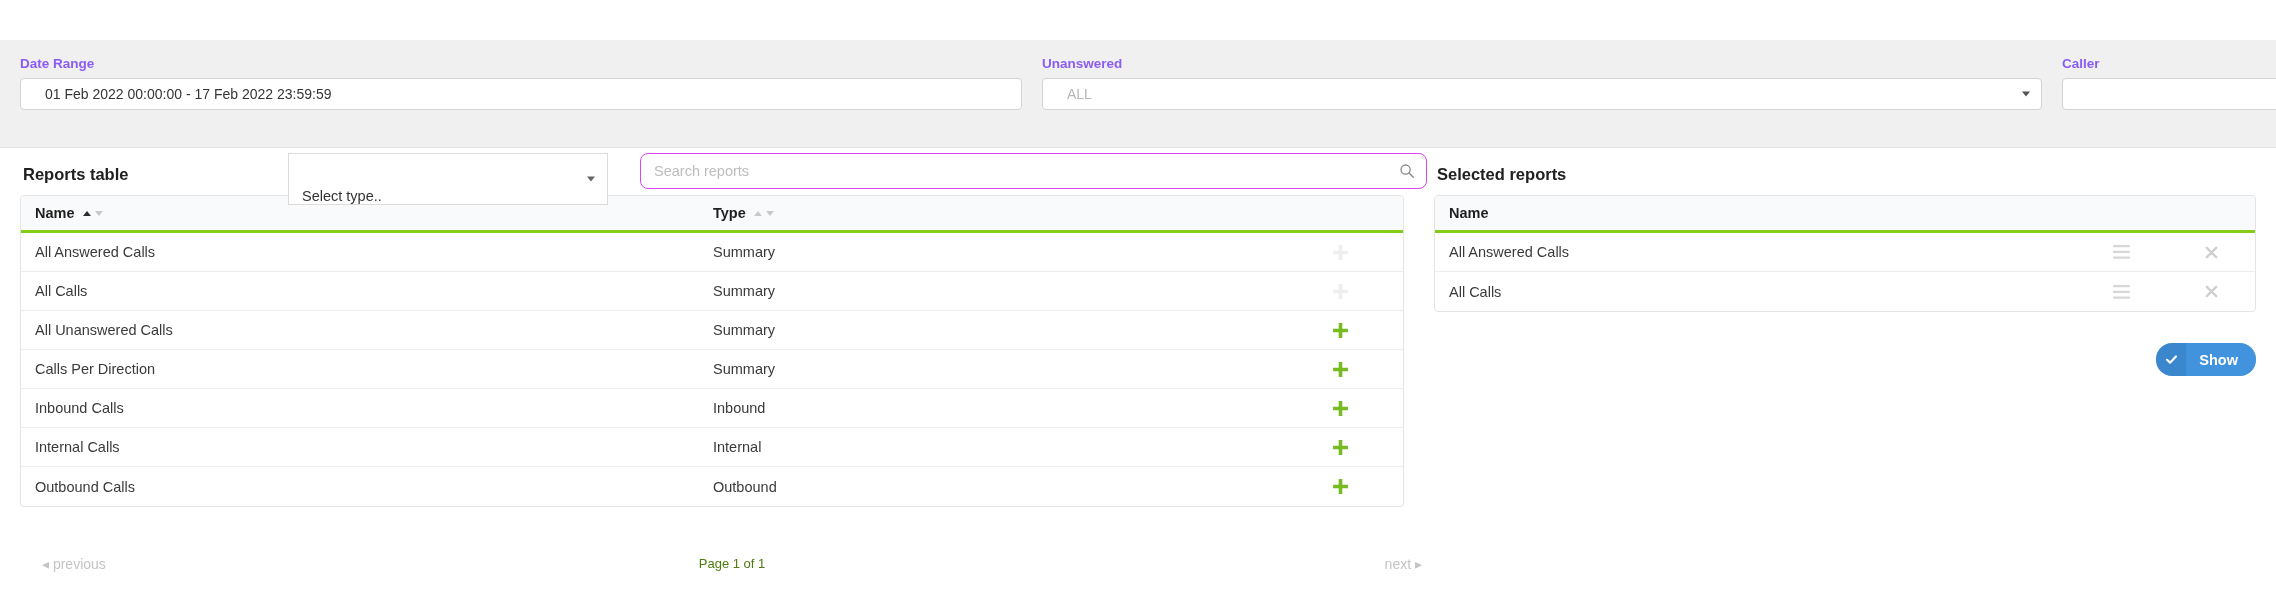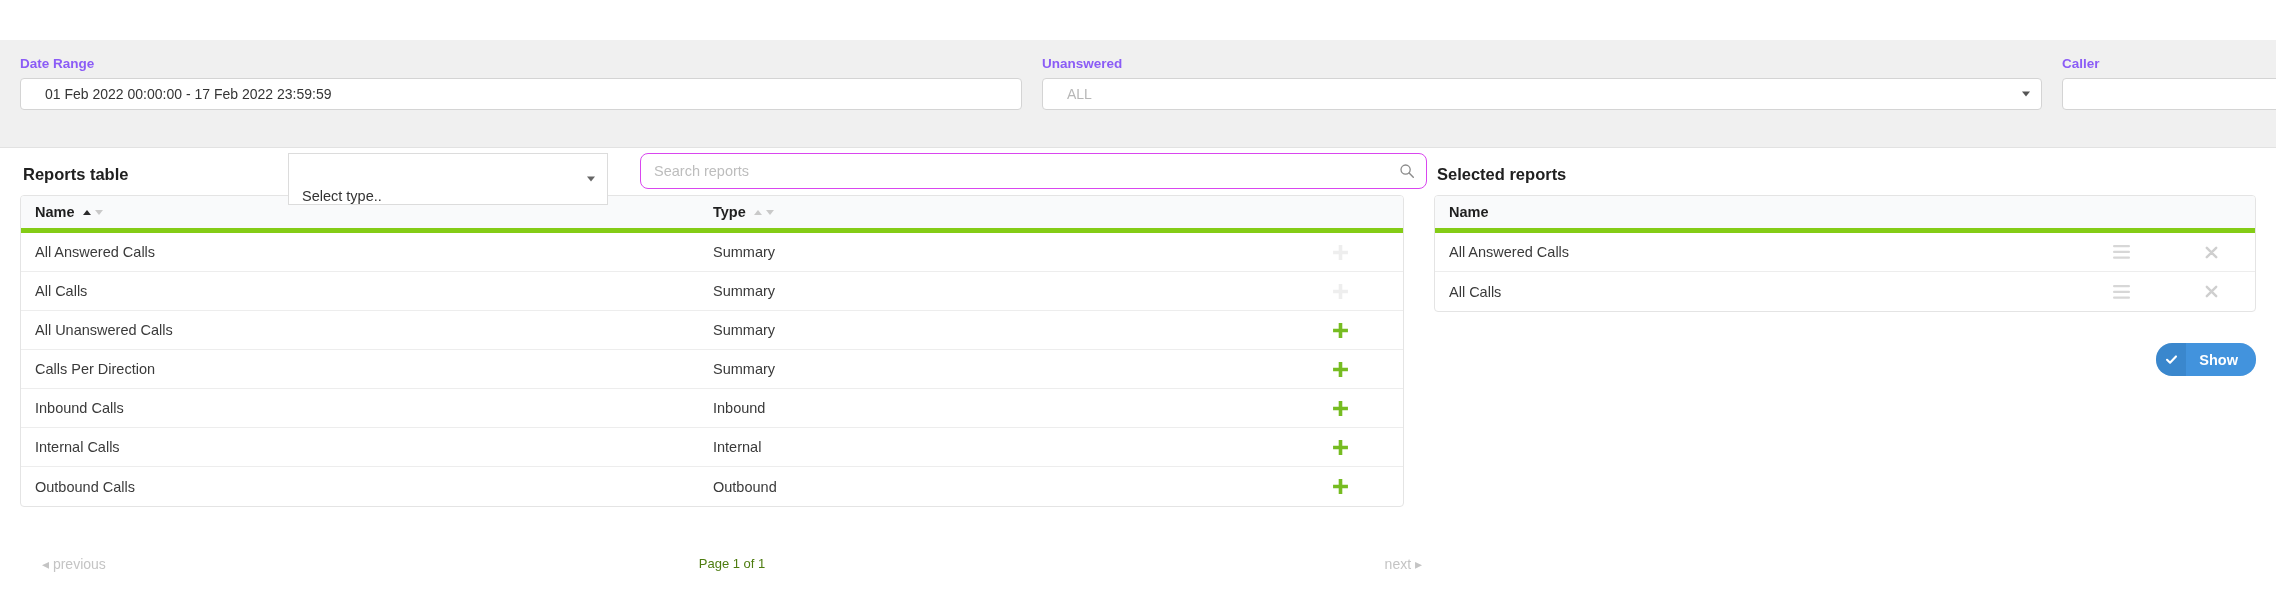--- a/index.html
+++ b/index.html
@@ -105,21 +105,21 @@
   }
 
   
   .tbl {
     width: 100%;
     border: 1px solid #e4e4e4; border-radius: 4px;
     background: #fff; overflow: hidden;
   }
   .thead {
     background: #f9fafb;
-    border-bottom: 5px solid #84cc16;
+    border-bottom: 3px solid #84cc16;
     height: 37px; display: flex; align-items: center;
   }
   .th {
     font-size: 14.5px; font-weight: 700; color: #1f1f1f;
     display: flex; align-items: center; gap: 6px; padding-left: 14px;
   }
   .sorts { display:inline-flex; align-items:center; gap: 4px; margin-left: 2px; }
   .arw { width:0; height:0; border-left:4px solid transparent; border-right:4px solid transparent; }
   .arw.up   { border-bottom: 5px solid #c9c9c9; }
   .arw.down { border-top: 5px solid #c9c9c9; }

